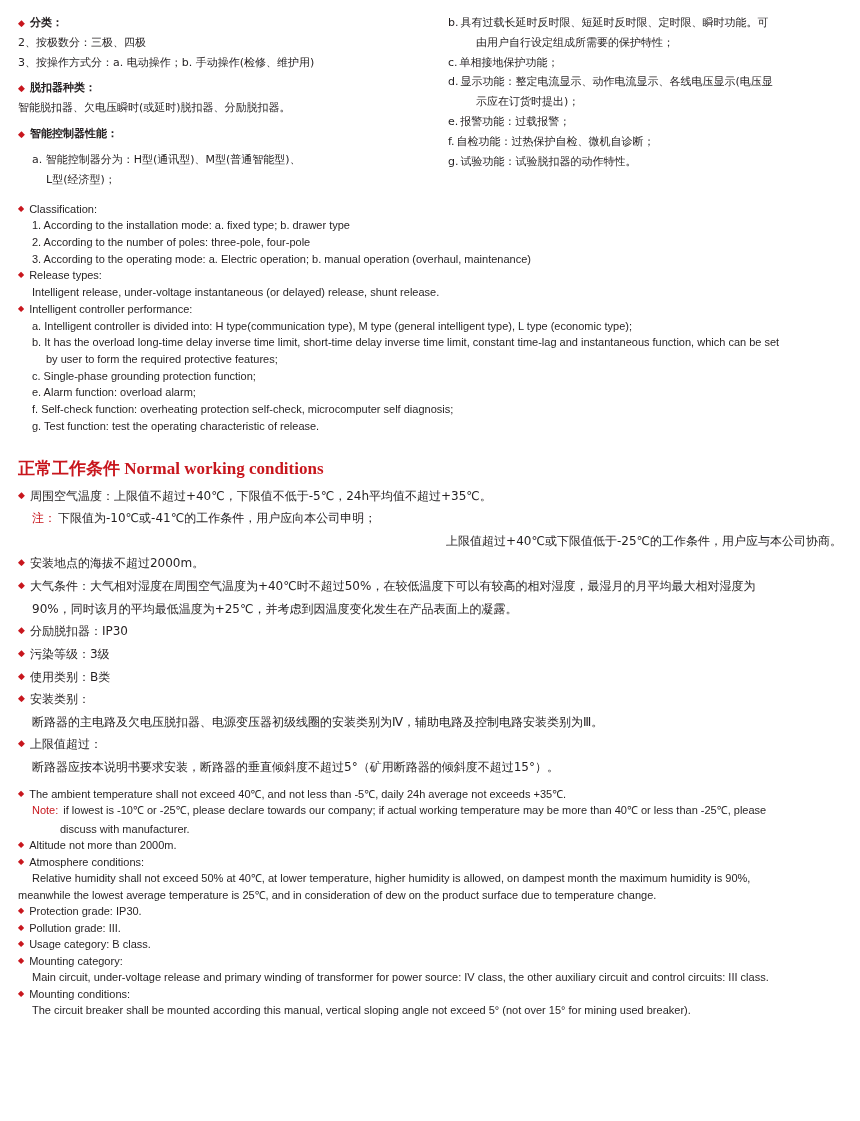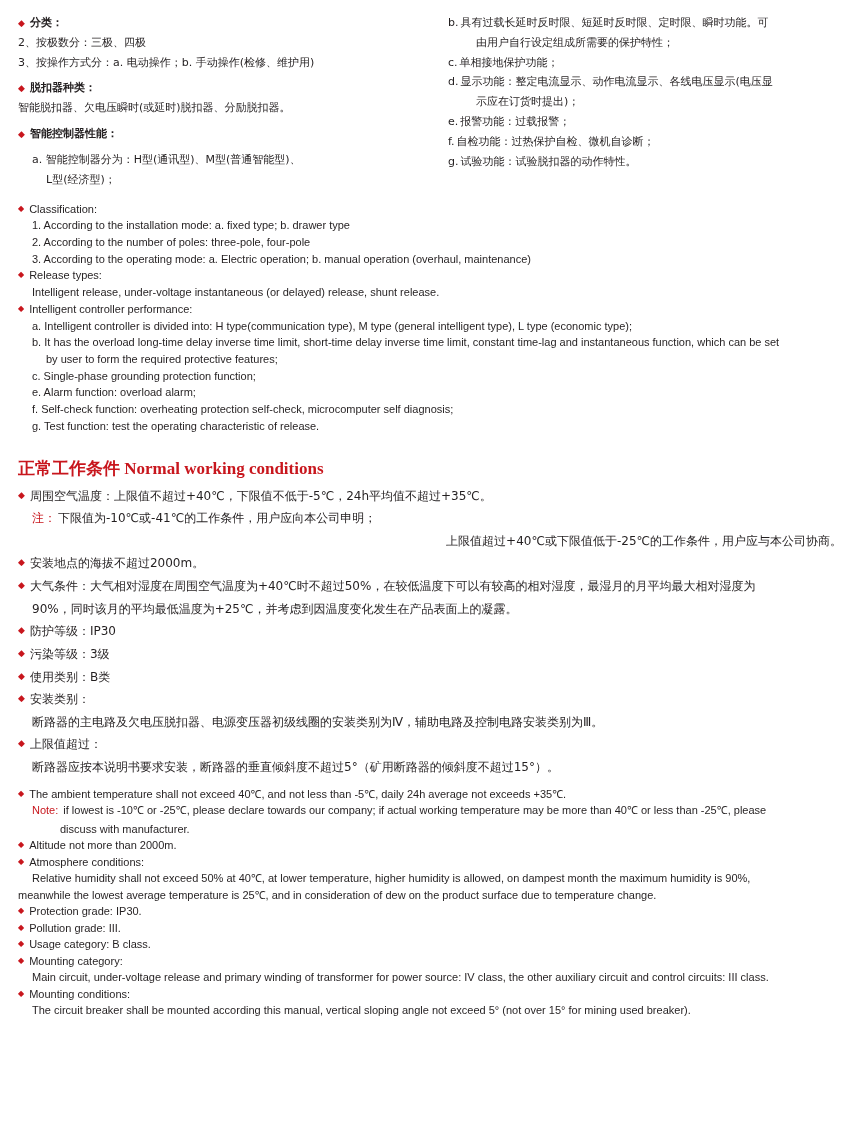--- a/index.html
+++ b/index.html
@@ -250,21 +250,21 @@
     </div>
 
     <div class="bullet-row nwc-row">
       <span class="diamond">◆</span>
       <span class="cn txt">大气条件：大气相对湿度在周围空气温度为+40℃时不超过50%，在较低温度下可以有较高的相对湿度，最湿月的月平均最大相对湿度为</span>
     </div>
     <div class="cn plain-line indent-1">90%，同时该月的平均最低温度为+25℃，并考虑到因温度变化发生在产品表面上的凝露。</div>
 
     <div class="bullet-row nwc-row">
       <span class="diamond">◆</span>
-      <span class="cn txt">防护等级：IP30</span>
+      <span class="cn txt">分励脱扣器：IP30</span>
     </div>
 
     <div class="bullet-row nwc-row">
       <span class="diamond">◆</span>
       <span class="cn txt">污染等级：3级</span>
     </div>
 
     <div class="bullet-row nwc-row">
       <span class="diamond">◆</span>
       <span class="cn txt">使用类别：B类</span>

